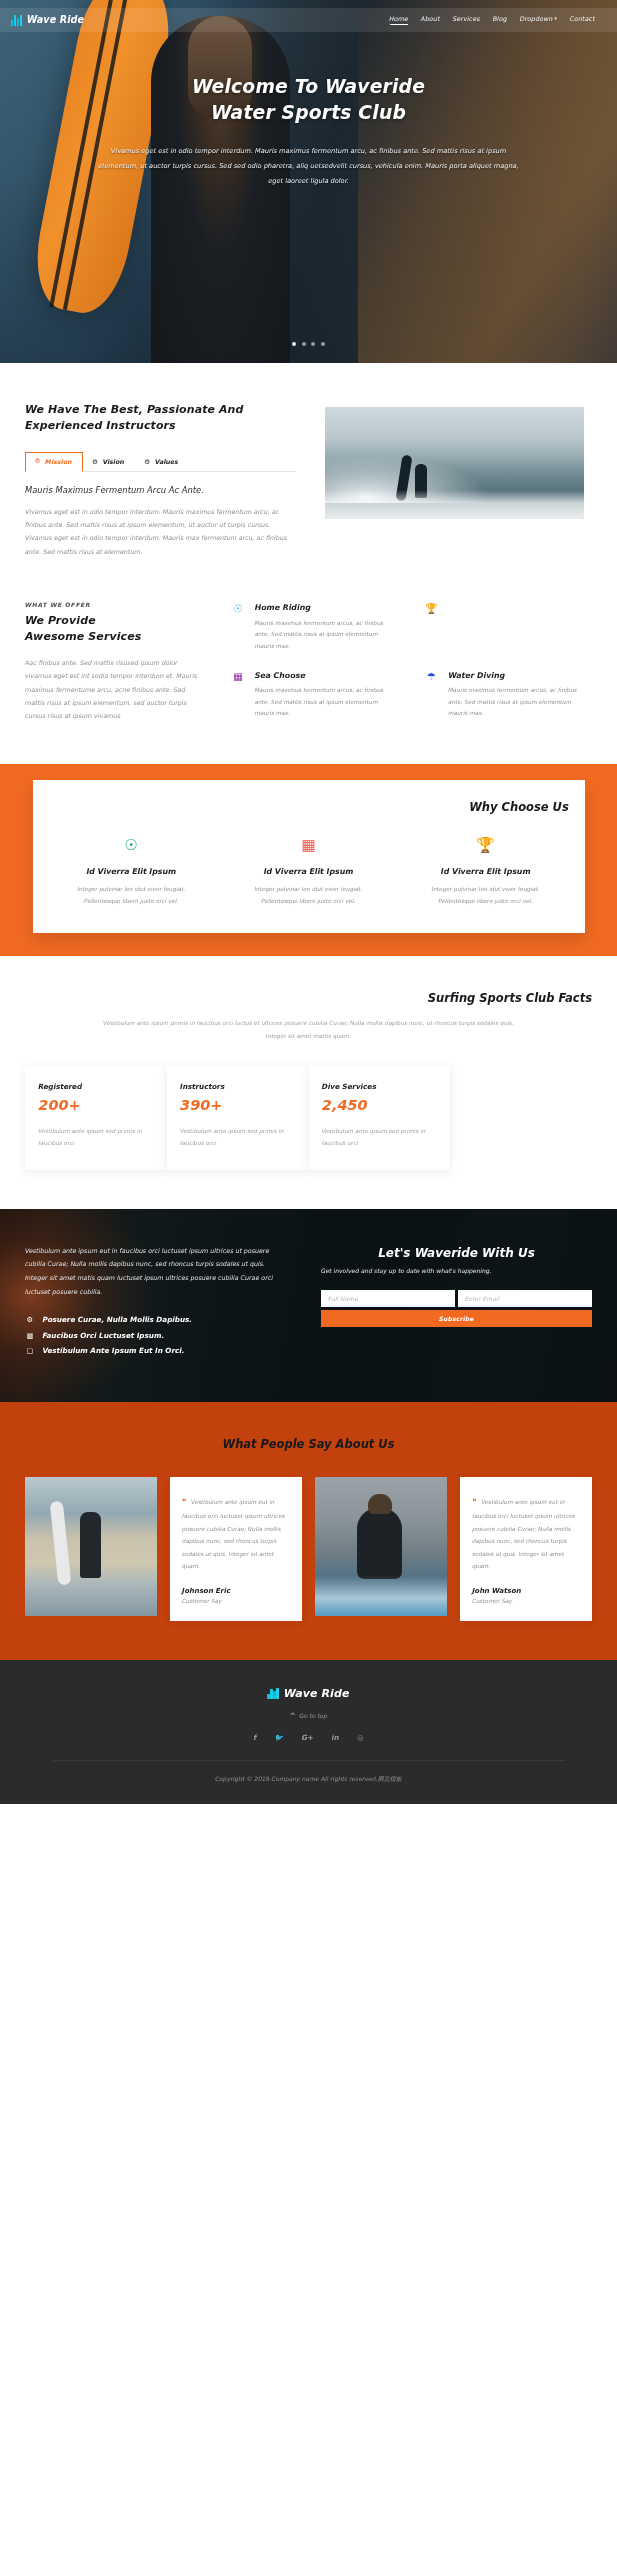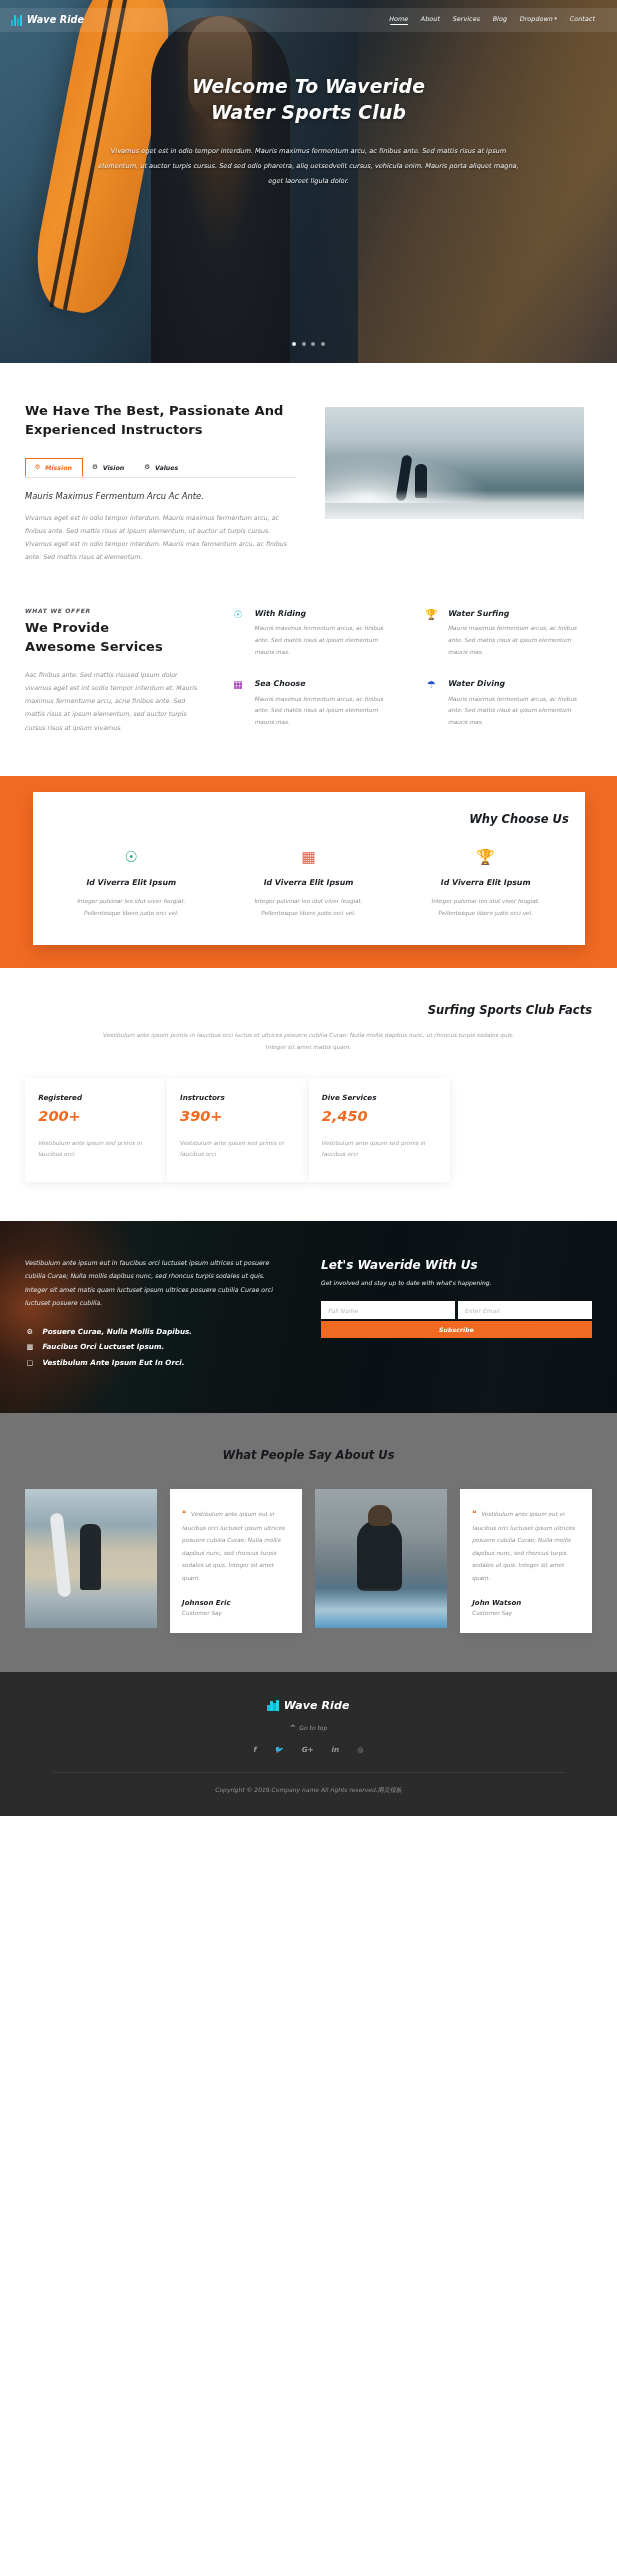--- a/index.html
+++ b/index.html
@@ -100,21 +100,21 @@
   .hero-dots {
     position:absolute; z-index:5; left:0; right:0; bottom: 17px;
     display:flex; justify-content:center; gap: 5.4px;
   }
   .hero-dots span { width: 4.2px; height: 4.2px; border-radius: 50%; background:#fff; opacity:.95; display:block; }
   .hero-dots span.dim { opacity: .55; }
 
   
   .wrap { width: 567px; margin: 0 auto; }
   .sec-title {
-    font-size: 13px; font-weight: 800; color:#1b1b1b; line-height: 1.45;
+    font-size: 11px; font-weight: 800; font-style: italic; color:#1b1b1b; line-height: 1.45;
     letter-spacing: 0.1px;
   }
   .muted { color:#8d9196; font-size: 6.3px; line-height: 2.1; font-style: italic; }
 
   
   .about { padding: 39px 0 43px; }
   .about-grid { display:flex; gap: 29px; align-items: flex-start; }
   .about-left { width: 271px; }
   .tabs { display:flex; margin-top: 18px; border-bottom: 0.6px solid #e2e5e8; }
   .tab {
@@ -203,37 +203,37 @@
   .news-grid { position:relative; display:flex; gap: 33px; }
   .news-left { width: 263px; }
   .news-left p { color:#dfe4e7; font-size: 6.3px; line-height: 2.15; font-style: italic; }
   .news-list { margin-top: 17px; }
   .news-list li {
     list-style:none; display:flex; align-items:center; gap: 7.8px;
     color:#fff; font-size: 7.2px; font-weight: 700; font-style: italic; margin-bottom: 6.6px;
   }
   .news-list .li-ico { width: 9.6px; font-size: 7.2px; text-align:center; }
   .news-right { flex: 1; padding-top: 2.4px; }
-  .news-right h3 { color:#fff; font-size: 12px; font-weight: 800; font-style: italic; }
+  .news-right h3 { color:#fff; font-size: 12px; font-weight: 800; font-style: italic; text-align: center; }
   .news-right .lede { color:#e6eaec; font-size: 6px; font-style: italic; margin-top: 6.6px; }
   .news-form { margin-top: 15.7px; }
   .news-inputs { display:flex; gap: 2.4px; }
   .news-inputs input {
     flex:1; height: 17.5px; border: none; background:#fff; padding: 0 7.2px;
     font-family: "DejaVu Sans", sans-serif; font-size: 6px; font-style: italic; color:#333;
   }
   .news-inputs input::placeholder { color:#b7b7b7; font-style: italic; }
   .subscribe {
     margin-top: 2.4px; width:100%; height: 17px; border:none; background:#f26a21; color:#fff;
     font-family:"DejaVu Sans", sans-serif; font-size: 6px; font-weight: 700; font-style: italic; cursor:pointer;
     letter-spacing:0.2px;
   }
 
   
-  .testi { background:#737373; padding: 35px 0 39px; }
+  .testi { background:#c2410c; padding: 35px 0 39px; }
   .testi h3 { text-align:center; font-size: 11.5px; font-weight: 800; font-style: italic; color:#16191d; margin-bottom: 26.5px; }
   .testi-grid { display:grid; grid-template-columns: repeat(4, 1fr); gap: 13.3px; align-items: start; }
   .t-photo { height: 139px; overflow:hidden; position:relative; }
   .t-photo.beach {
     background: linear-gradient(180deg,#b9c8cf 0%, #93a9b2 26%, #c8c1ac 44%, #cfc7b0 62%, #a9b6bb 78%, #8497a0 100%);
   }
   .t-photo.beach .fig {
     position:absolute; left: 42%; top: 35px; width: 20.5px; height: 66px; background:#21272b; border-radius: 7.8px 7.8px 2.4px 2.4px;
   }
   .t-photo.beach .board {
@@ -365,30 +365,26 @@
             <span>We Provide</span><br>
             <span>Awesome Services</span>
           </h2>
           <p class="muted" style="margin-top:11px;">Aac finibus ante. Sed mattis risused ipsum dolor vivamus eget est int sodio tempor interdum et. Mauris maximus fermentume arcu, acne finibus ante. Sed mattis risus at ipsum elementum, sed auctor turpis cursus risus at ipsum vivamus.</p>
         </div>
 
         <div class="services-cards">
           <div class="svc">
             <div class="svc-ico" style="color:#1fbad6">☉</div>
             <div>
-              <h5>With Riding</h5>
+              <h5>Home Riding</h5>
               <p>Mauris maximus fermentum arcus, ac finibus ante. Sed mattis risus at ipsum elementum mauris max.</p>
             </div>
           </div>
           <div class="svc">
             <div class="svc-ico" style="color:#e8533f">🏆</div>
-            <div>
-              <h5>Water Surfing</h5>
-              <p>Mauris maximus fermentum arcus, ac finibus ante. Sed mattis risus at ipsum elementum mauris max.</p>
-            </div>
           </div>
           <div class="svc">
             <div class="svc-ico" style="color:#9b2fae">▦</div>
             <div>
               <h5>Sea Choose</h5>
               <p>Mauris maximus fermentum arcus, ac finibus ante. Sed mattis risus at ipsum elementum mauris max.</p>
             </div>
           </div>
           <div class="svc">
             <div class="svc-ico" style="color:#1f4fd8">☂</div>

